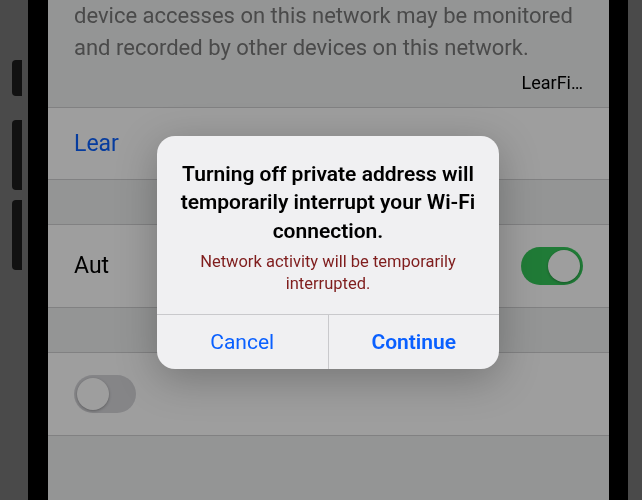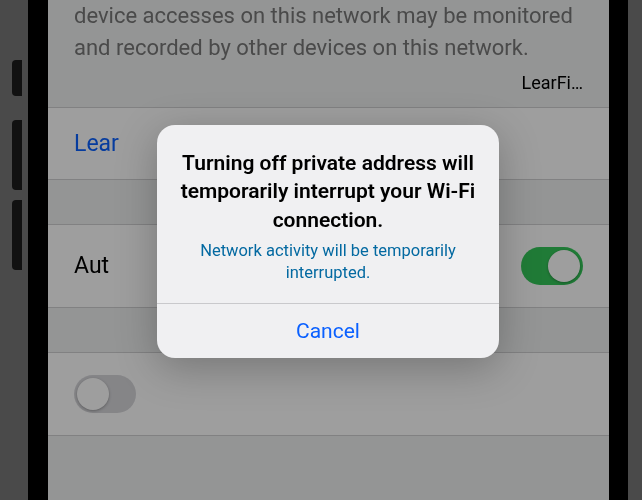--- a/index.html
+++ b/index.html
@@ -42,28 +42,28 @@
   .switch .knob{
     position:absolute;top:3px;width:32px;height:32px;background:#fff;border-radius:50%;
     box-shadow:0 1px 3px rgba(0,0,0,.3);
   }
   .switch.on{background:#34c759;}
   .switch.on .knob{right:3px;}
   .switch.off{background:#d6d6da;}
   .switch.off .knob{left:3px;}
   
   .alert{
-    position:absolute;left:157px;top:125px;width:342px;
+    position:absolute;left:157px;top:136px;width:342px;
     background:#f0f0f2;border-radius:18px;overflow:hidden;
     box-shadow:0 10px 40px rgba(0,0,0,.25);
     z-index:10;
   }
   .alert-body{padding:24px 22px 18px 22px;text-align:center;}
   .alert-title{font-size:21px;font-weight:600;color:#000;line-height:1.35;margin-bottom:6px;}
-  .alert-msg{font-size:16.5px;color:#0369a1;line-height:1.35;}
+  .alert-msg{font-size:16.5px;color:#7f1d1d;line-height:1.35;}
   .alert-buttons{display:flex;border-top:1px solid #c9c9cc;}
   .alert-btn{
     flex:1;padding:15px 0;text-align:center;font-size:21px;color:#0a60ff;cursor:pointer;
     background:transparent;border:none;font-family:inherit;
   }
   .alert-btn + .alert-btn{border-left:1px solid #c9c9cc;}
   .alert-btn.default{font-weight:600;}
 </style>
 </head>
 <body>
@@ -109,14 +109,15 @@
   </div>
 </div>
 
 <div class="alert">
   <div class="alert-body">
     <div class="alert-title">Turning off private address will temporarily interrupt your Wi-Fi connection.</div>
     <div class="alert-msg">Network activity will be temporarily interrupted.</div>
   </div>
   <div class="alert-buttons">
     <button class="alert-btn">Cancel</button>
+    <button class="alert-btn default">Continue</button>
   </div>
 </div>
 
 </body></html>

